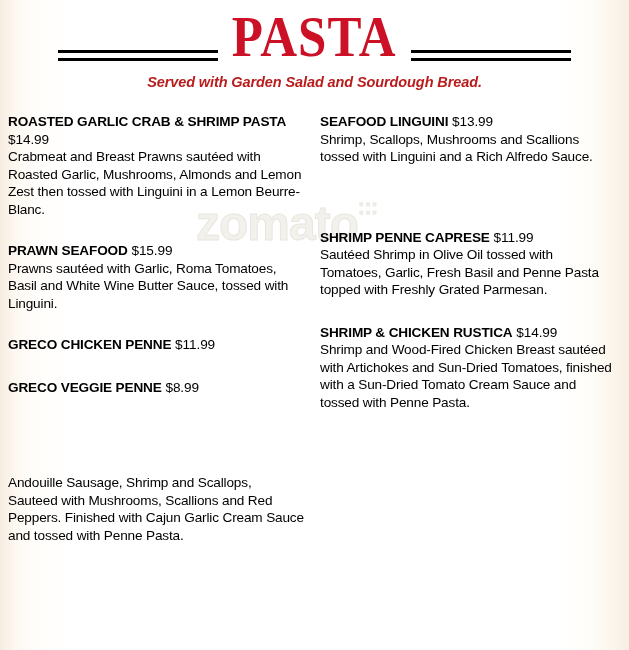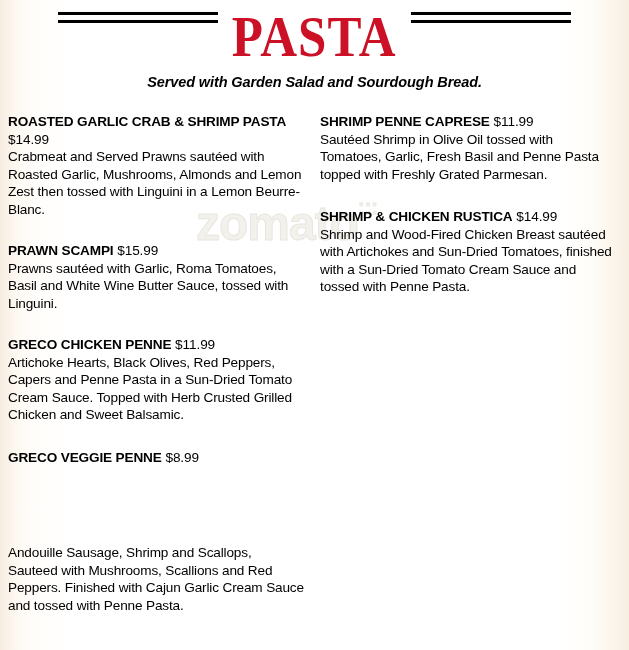--- a/index.html
+++ b/index.html
@@ -38,21 +38,21 @@
     padding: 0;
   }
 
   
   .header {
     padding-top: 12px;
     text-align: center;
   }
   .title-row {
     display: flex;
-    align-items: flex-start;
+    align-items: flex-end;
     justify-content: center;
     gap: 0;
     padding: 0 58px;
   }
   .rule {
     flex: 1 1 auto;
     height: 11px;
     position: relative;
   }
   .rule::before,
@@ -79,21 +79,21 @@
     transform-origin: center center;
     white-space: nowrap;
   }
 
   .subtitle {
     font-size: 14.5px;
     font-weight: bold;
     font-style: italic;
     letter-spacing: -0.1px;
     margin-top: 13px;
-    color: #000000;
+    color: #b91c1c;
   }
 
   
   .watermark {
     position: absolute;
     left: 196px;
     top: 196px;
     font-size: 48px;
     font-weight: bold;
     letter-spacing: -1px;
@@ -166,38 +166,41 @@
     </div>
     <div class="subtitle">Served with Garden Salad and Sourdough Bread.</div>
   </div>
 
   <div class="watermark"><span>zomato</span><span class="dots">:::</span></div>
 
   <div class="columns">
     <div class="col col-left" id="left-column">
         <div class="item" style="margin-bottom: 24px;">
           <p class="item-head"><span class="item-name">ROASTED GARLIC CRAB &amp; SHRIMP PASTA</span> <span class="item-price">$14.99</span></p>
-          <p class="item-desc">Crabmeat and Served Prawns sautéed with Roasted Garlic, Mushrooms, Almonds and Lemon Zest then tossed with Linguini in a Lemon Beurre-Blanc.</p>
+          <p class="item-desc">Crabmeat and Breast Prawns sautéed with Roasted Garlic, Mushrooms, Almonds and Lemon Zest then tossed with Linguini in a Lemon Beurre-Blanc.</p>
         </div>
         <div class="item" style="margin-bottom: 24px;">
-          <p class="item-head"><span class="item-name">PRAWN SCAMPI</span> <span class="item-price">$15.99</span></p>
+          <p class="item-head"><span class="item-name">PRAWN SEAFOOD</span> <span class="item-price">$15.99</span></p>
           <p class="item-desc">Prawns sautéed with Garlic, Roma Tomatoes, Basil and White Wine Butter Sauce, tossed with Linguini.</p>
         </div>
         <div class="item" style="margin-bottom: 25px;">
           <p class="item-head"><span class="item-name">GRECO CHICKEN PENNE</span> <span class="item-price">$11.99</span></p>
-          <p class="item-desc">Artichoke Hearts, Black Olives, Red Peppers, Capers and Penne Pasta in a Sun-Dried Tomato Cream Sauce. Topped with Herb Crusted Grilled Chicken and Sweet Balsamic.</p>
         </div>
         <div class="item" style="margin-bottom: 78px;">
           <p class="item-head"><span class="item-name">GRECO VEGGIE PENNE</span> <span class="item-price">$8.99</span></p>
         </div>
         <div class="item" style="margin-bottom: 0px;">
           <p class="item-desc">Andouille Sausage, Shrimp and Scallops, Sauteed with Mushrooms, Scallions and Red Peppers. Finished with Cajun Garlic Cream Sauce and tossed with Penne Pasta.</p>
         </div>
       </div>
     <div class="col col-right" id="right-column">
+        <div class="item" style="margin-bottom: 63px;">
+          <p class="item-head"><span class="item-name">SEAFOOD LINGUINI</span> <span class="item-price">$13.99</span></p>
+          <p class="item-desc">Shrimp, Scallops, Mushrooms and Scallions tossed with Linguini and a Rich Alfredo Sauce.</p>
+        </div>
         <div class="item" style="margin-bottom: 25px;">
           <p class="item-head"><span class="item-name">SHRIMP PENNE CAPRESE</span> <span class="item-price">$11.99</span></p>
           <p class="item-desc">Sautéed Shrimp in Olive Oil tossed with Tomatoes, Garlic, Fresh Basil and Penne Pasta topped with Freshly Grated Parmesan.</p>
         </div>
         <div class="item" style="margin-bottom: 0px;">
           <p class="item-head"><span class="item-name">SHRIMP &amp; CHICKEN RUSTICA</span> <span class="item-price">$14.99</span></p>
           <p class="item-desc">Shrimp and Wood-Fired Chicken Breast sautéed with Artichokes and Sun-Dried Tomatoes, finished with a Sun-Dried Tomato Cream Sauce and tossed with Penne Pasta.</p>
         </div>
       </div>
   </div>

